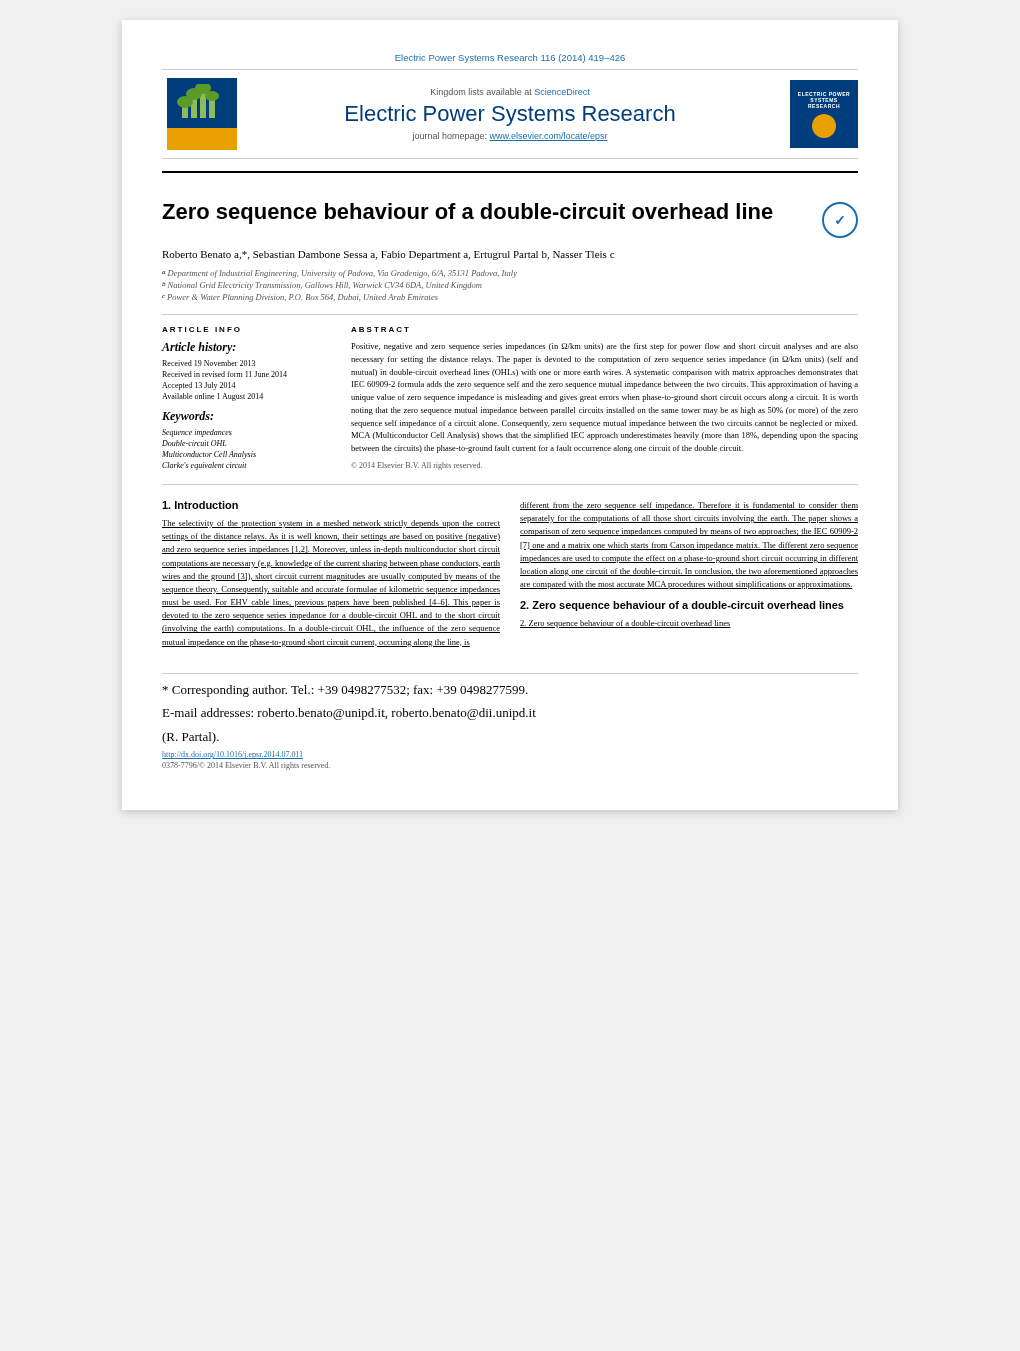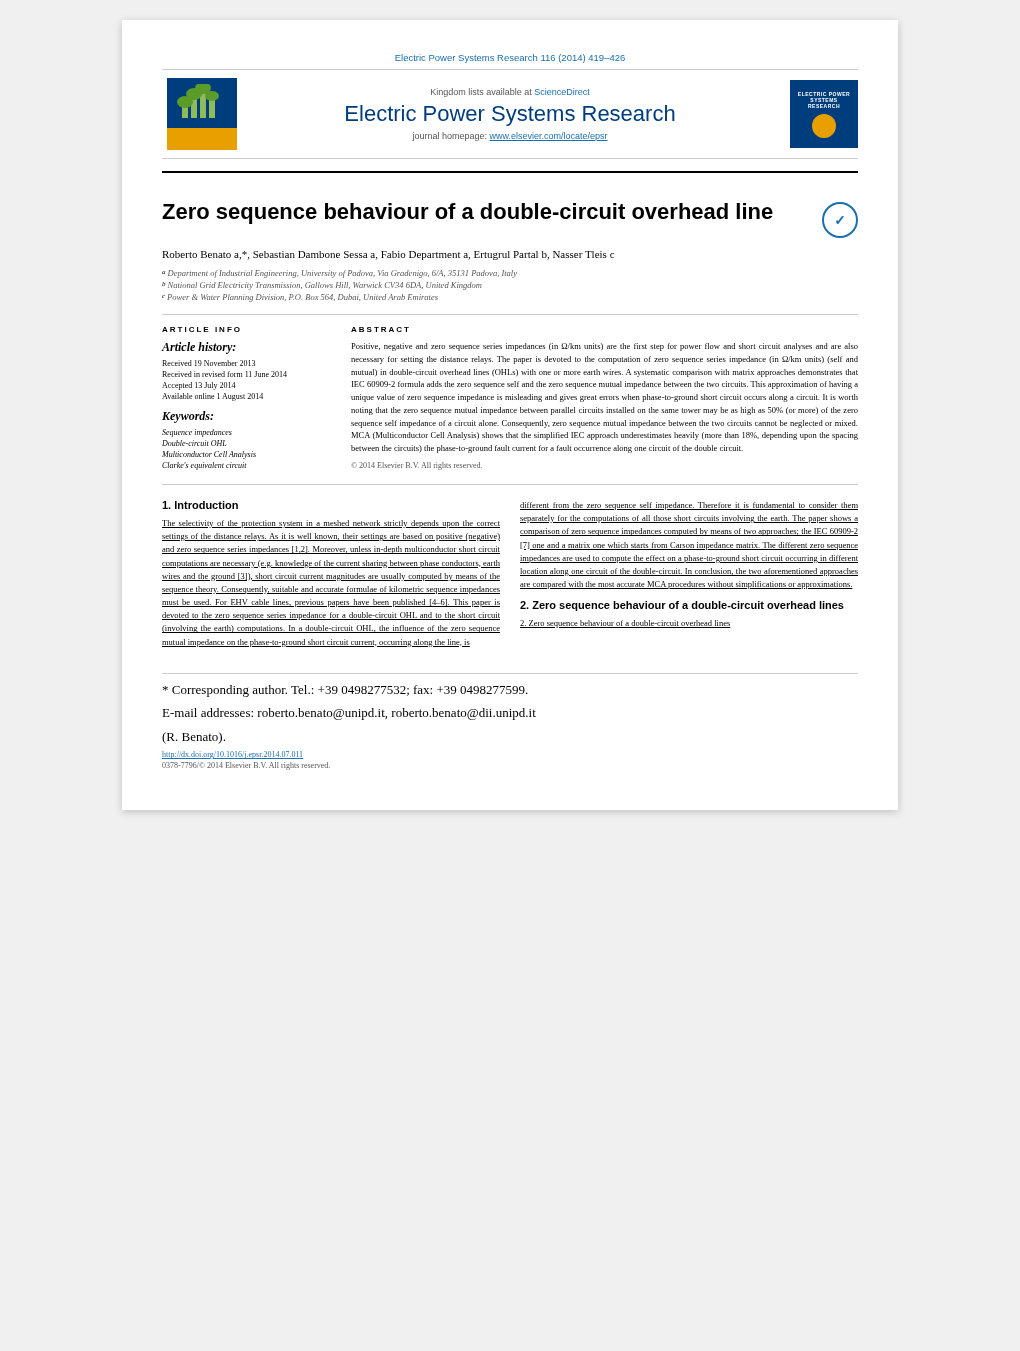--- a/index.html
+++ b/index.html
@@ -376,20 +376,20 @@
 
   </div>
 
   <div class="footer-section">
     <div class="footnote-text">
       <span>* Corresponding author. Tel.: +39 0498277532; fax: +39 0498277599.</span>
     </div>
     <div class="footnote-text">
       <span>E-mail addresses: roberto.benato@unipd.it, roberto.benato@dii.unipd.it</span>
     </div>
-    <div class="footnote-text">(R. Benato).</div>
+    <div class="footnote-text">(R. Partal).</div>
     <div class="footer-doi">
       <a href="#" style="color:#1a6faf;">http://dx.doi.org/10.1016/j.epsr.2014.07.011</a>
     </div>
     <div class="footer-issn">0378-7796/© 2014 Elsevier B.V. All rights reserved.</div>
   </div>
 
 </div>
 
 </body></html>

